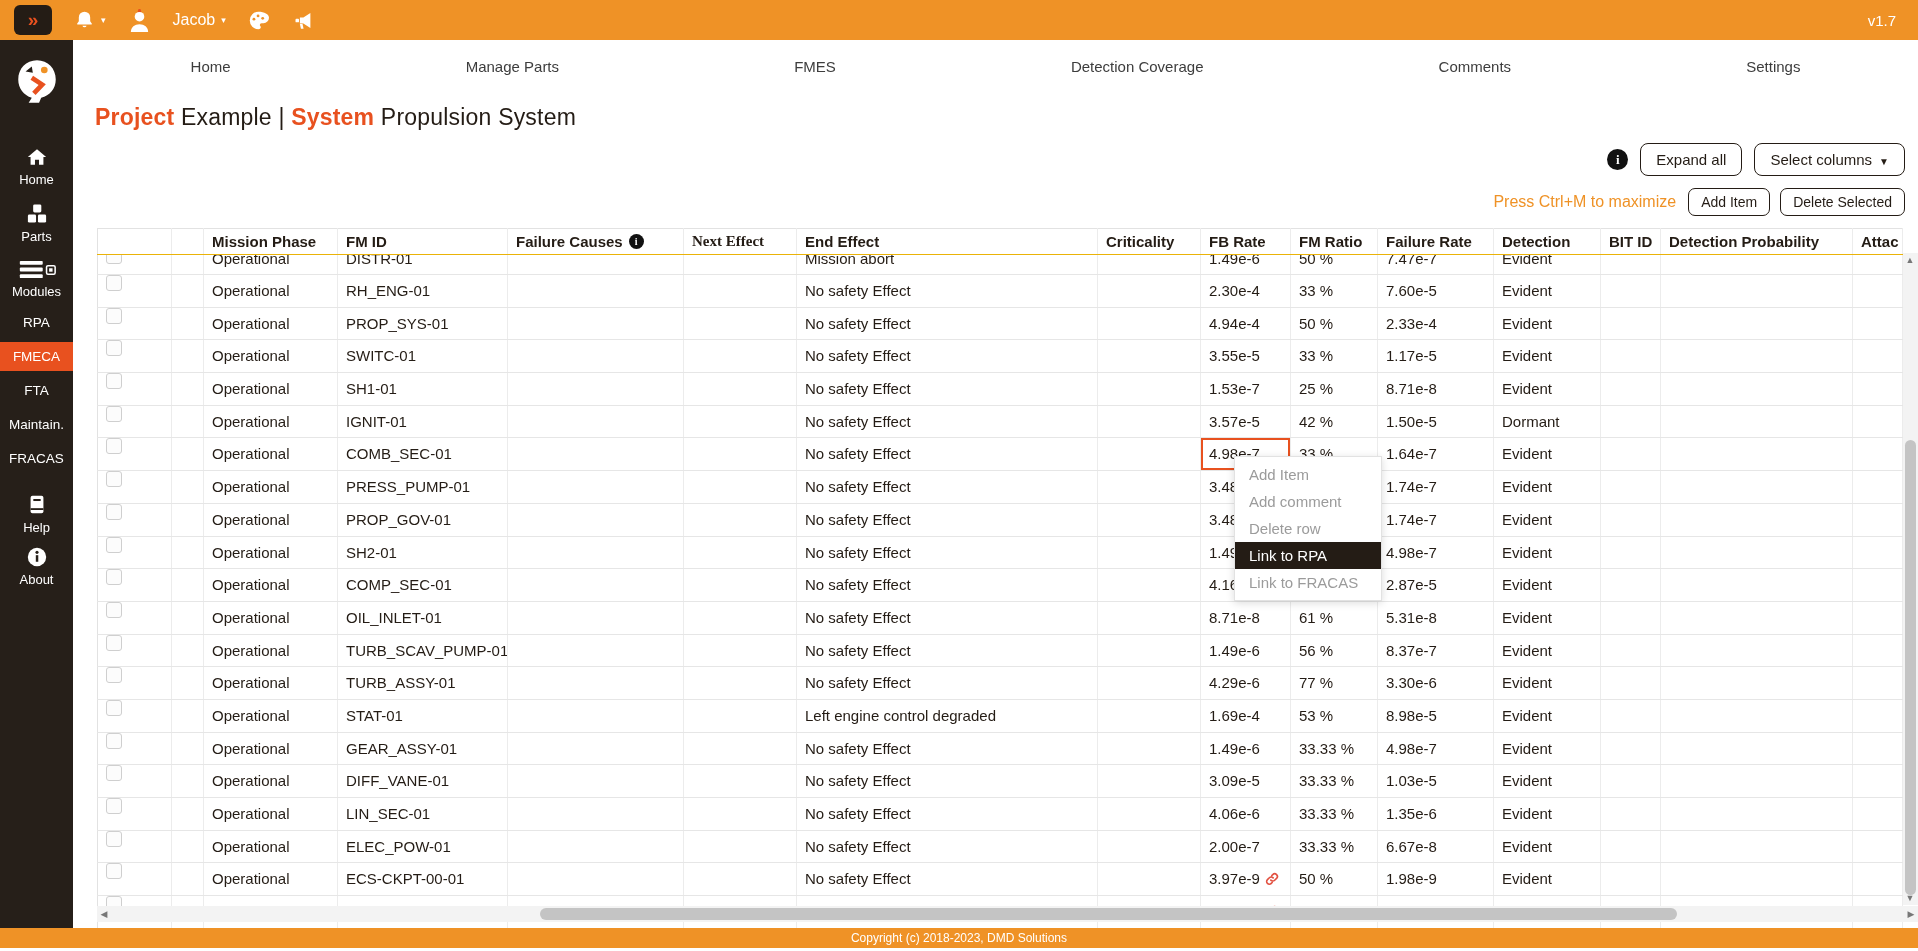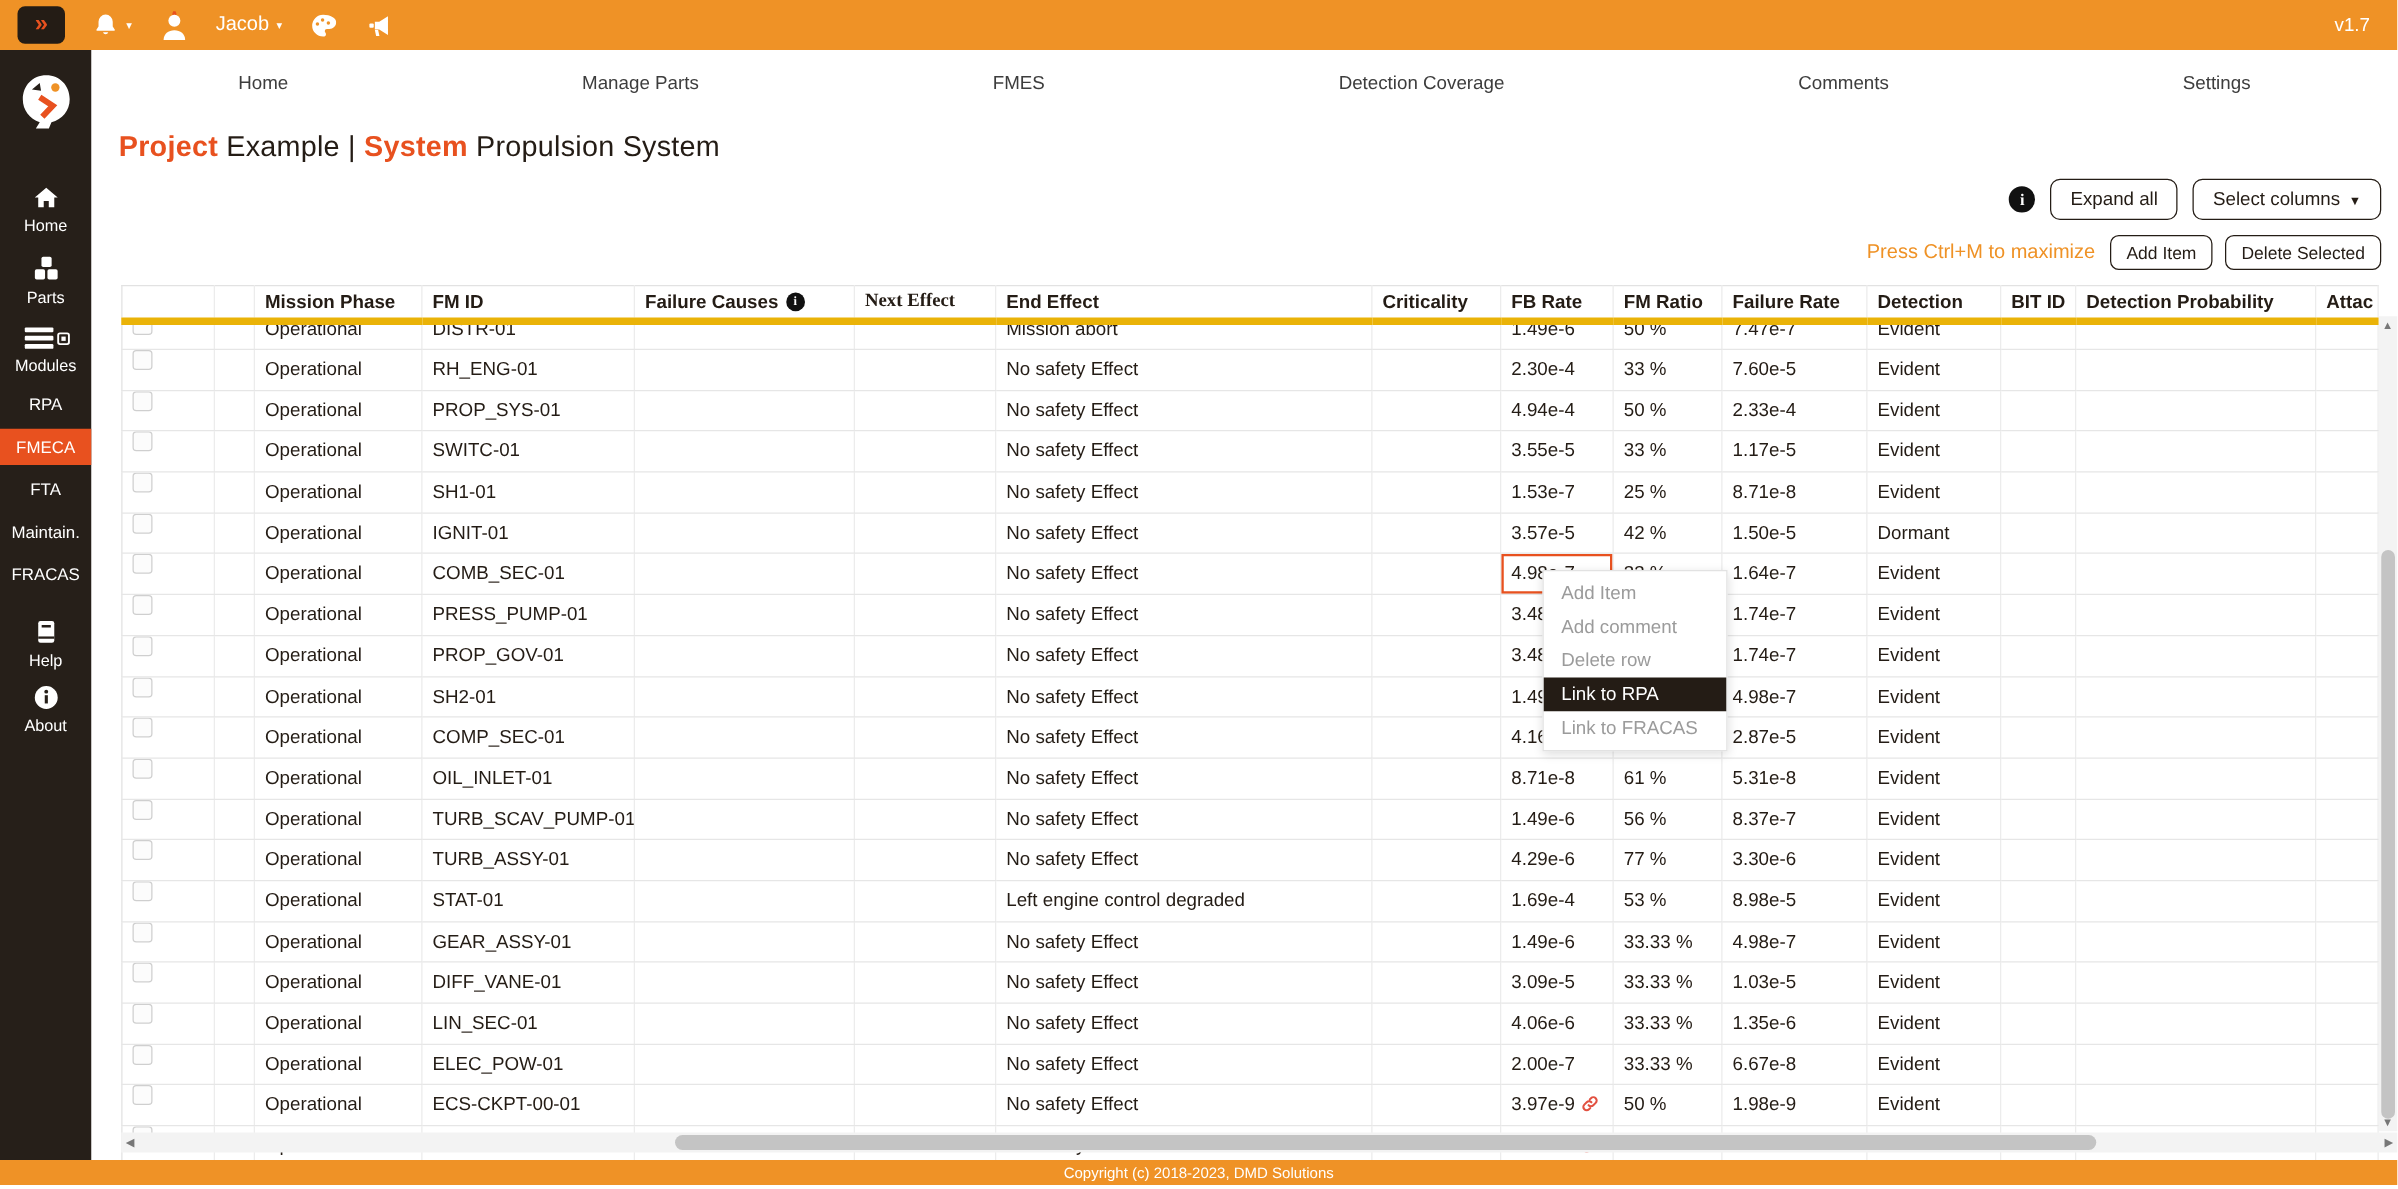--- a/index.html
+++ b/index.html
@@ -43,21 +43,21 @@
   .btn-sm { font-size:14px; padding:5px 12px; border-radius:7px; }
   .info-circle { width:21px; height:21px; background:#111; color:#fff; border-radius:50%;
     font-size:13px; font-weight:bold; display:flex; align-items:center; justify-content:center; font-family:"Liberation Serif",serif; }
   .maximize-hint { color:#ef9226; font-size:16px; margin-right:2px; white-space:nowrap; }
   .sel-caret { font-size:10px; margin-left:7px; }
 
   
   .table-wrap { position:absolute; left:97px; top:228px; width:1806px; }
   table { border-collapse:collapse; table-layout:fixed; width:1805px; background:#fff; }
   th, td { padding:0; border-right:1px solid #ececec; overflow:hidden; }
-  th { border-bottom:6px solid #eab308; border-top:1px solid #e2e2e2; text-align:left; }
+  th { border-bottom:1px solid #eab308; border-top:1px solid #e2e2e2; text-align:left; }
   td { border-bottom:1px solid #e6e6e6; }
   tr td:first-child, tr th:first-child { border-left:1px solid #e2e2e2; }
   .cv { display:block; overflow:hidden; white-space:nowrap; height:31.7px; line-height:31.7px;
     font-size:15px; padding:0 8px; }
   th .cv { height:25px; line-height:25px; font-weight:bold; display:flex; align-items:center; gap:6px; }
   .hinfo { width:15px; height:15px; min-width:15px; background:#111; color:#fff; border-radius:50%;
     font-size:10px; font-weight:bold; display:inline-flex; align-items:center; justify-content:center; font-family:"Liberation Serif",serif; }
   .cb { width:16px; height:16px; border:1px solid #cfcfcf; border-radius:3px; background:#fcfcfc; }
   .cut-row .cv { height:19px; }
   .cut-row .cv > span { position:relative; top:-12px; display:inline-block; line-height:31px; }

